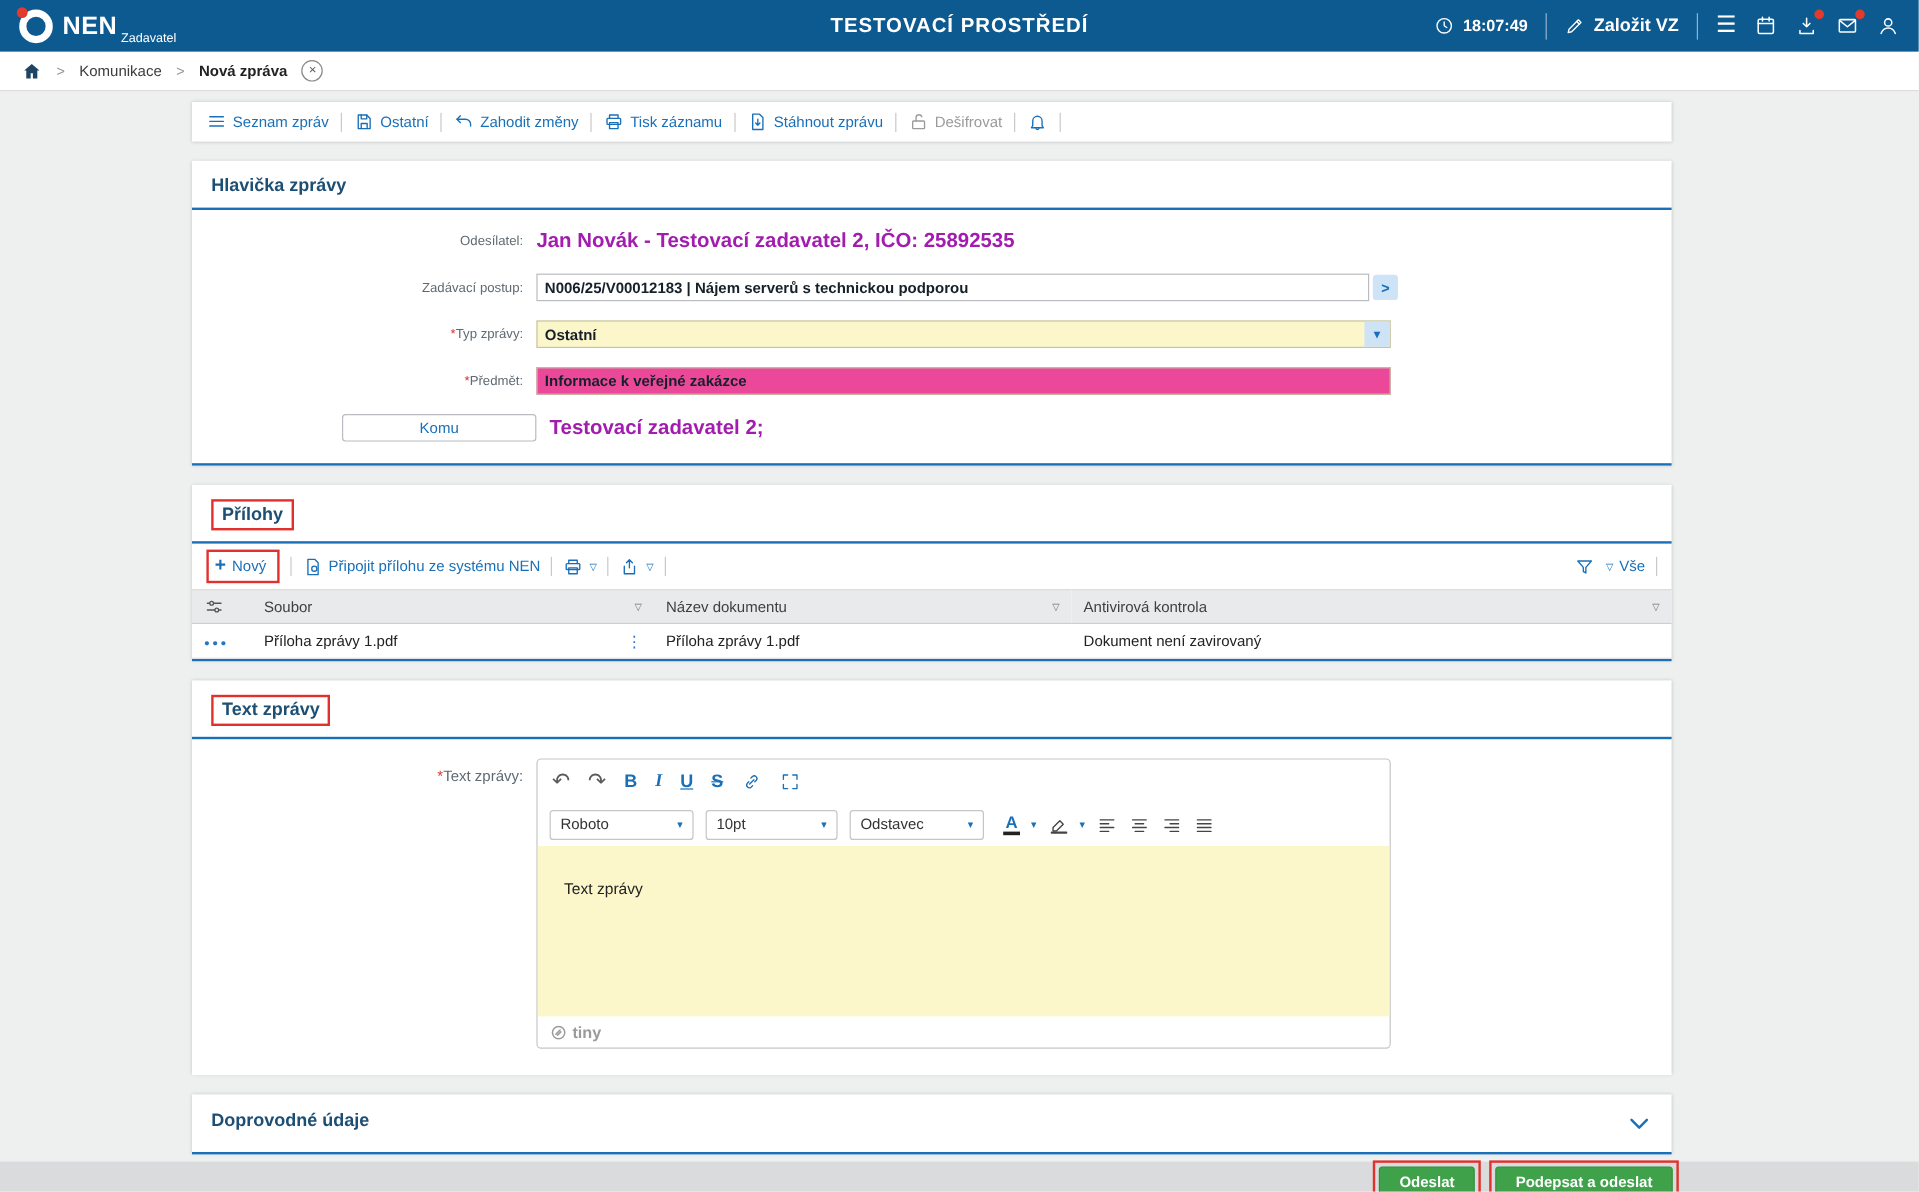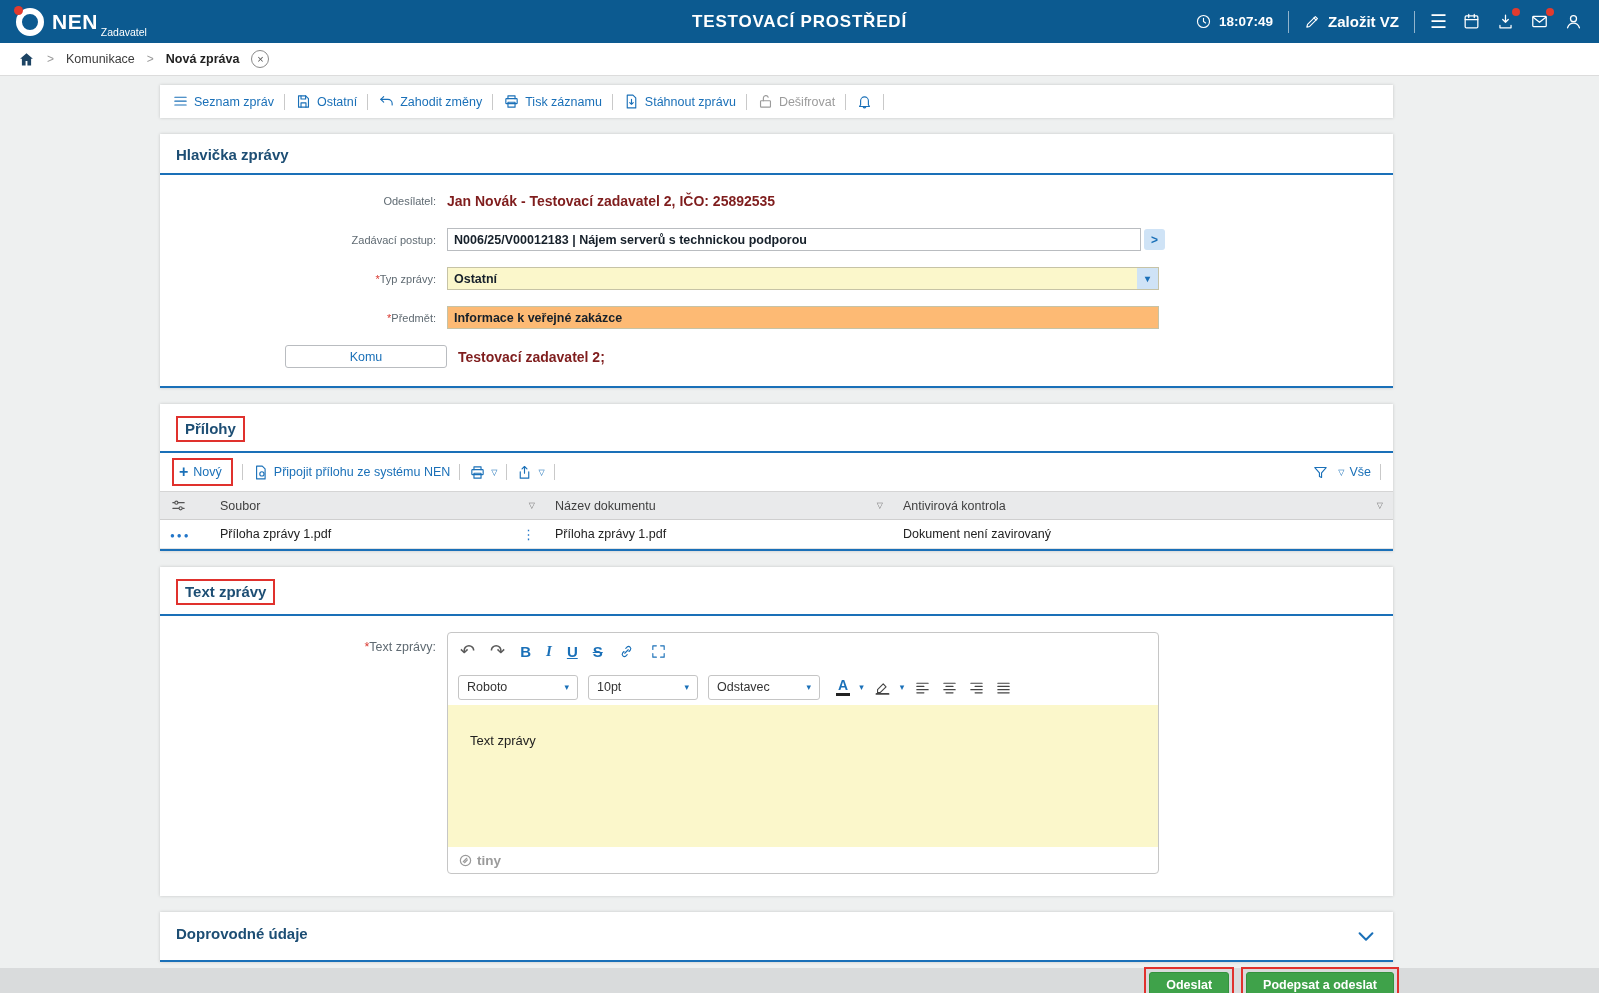--- a/index.html
+++ b/index.html
@@ -55,25 +55,25 @@
   .section-title { font-size:15px; font-weight:bold; color:#1d4e74; }
   .blue-rule { height:2px; background:#1a70b8; }
   .red-annot { border:2px solid #e0312d; display:inline-block; padding:2px 7px; }
 
   
   .form-body { padding:6px 0 10px; }
   .form-row { display:flex; align-items:center; min-height:39px; }
   .form-label { width:287px; text-align:right; padding-right:11px; color:#5f6a72;
     font-size:11px; flex:none; }
   .req { color:#d8372f; }
-  .form-value { font-weight:bold; font-size:14px; color:#7f1d1d; }
+  .form-value { font-weight:bold; font-size:17px; color:#a21caf; }
   .text-input { height:23px; border:1px solid #b9bcc0; background:#fff;
     font-family:inherit; font-weight:bold; font-size:12.5px; color:#16202a; padding:0 6px; }
   .proc-input { width:694px; }
-  .yellow { background:#fdba74; border-color:#c6c3a6; }
+  .yellow { background:#ec4899; border-color:#c6c3a6; }
   .subj-input { width:712px; }
   .arrow-btn { width:21px; height:21px; margin-left:3px; background:#cfe3f6; color:#1a70b8;
     display:flex; align-items:center; justify-content:center; border-radius:3px;
     font-size:12px; font-weight:bold; cursor:pointer; flex:none; }
   .select-box { width:712px; height:23px; background:#fbf7cb; border:1px solid #c6c3a6;
     display:flex; align-items:center; justify-content:space-between; padding-left:6px;
     font-weight:bold; font-size:12.5px; color:#16202a; cursor:pointer; }
   .select-chevron { width:21px; height:21px; background:#cfe3f6; color:#1a70b8;
     display:flex; align-items:center; justify-content:center; font-size:10px; }
   .komu-col { width:287px; display:flex; justify-content:flex-end; flex:none; }

